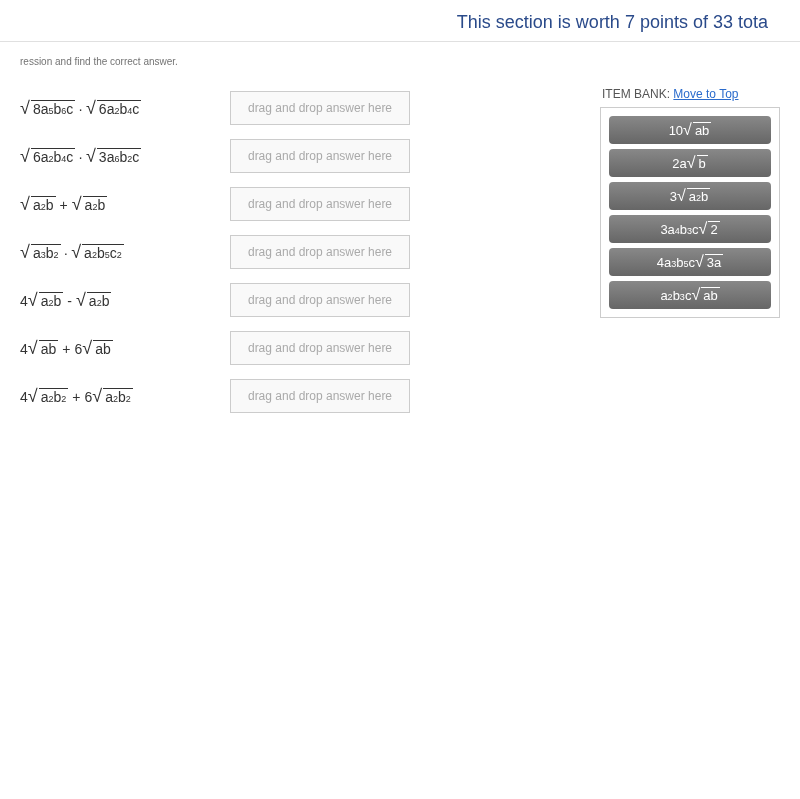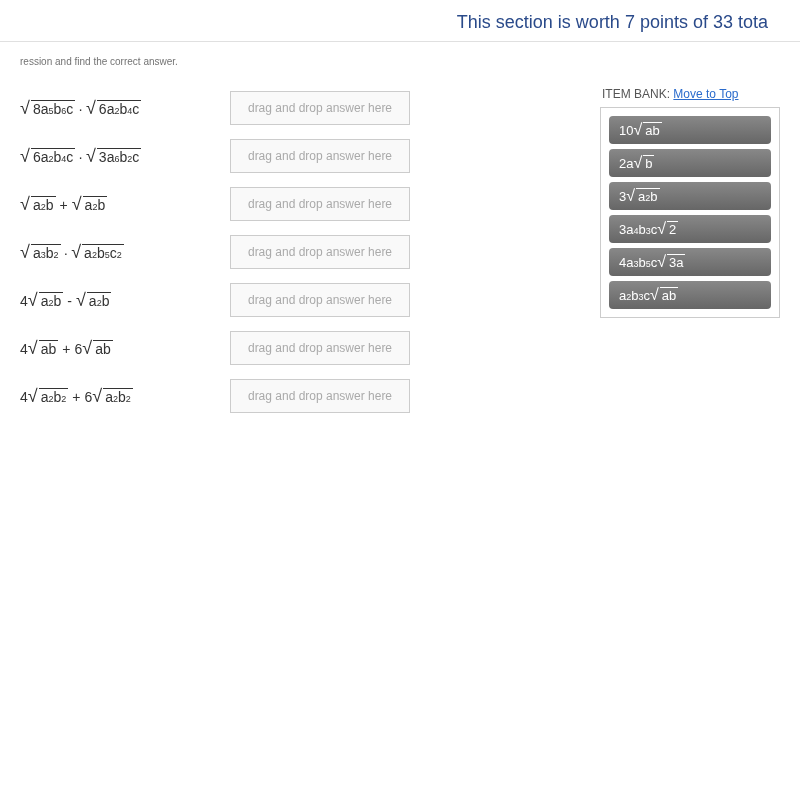--- a/index.html
+++ b/index.html
@@ -102,21 +102,21 @@
       background: linear-gradient(to bottom, #888, #666);
       color: #fff;
       border-radius: 4px;
       padding: 6px 10px;
       font-size: 13px;
       text-align: center;
       cursor: grab;
       user-select: none;
       display: flex;
       align-items: center;
-      justify-content: flex-start;
+      justify-content: center;
     }
 
     
     .math {
       display: inline-flex;
       align-items: baseline;
       font-size: 14px;
     }
 
     .sqrt-wrapper {

